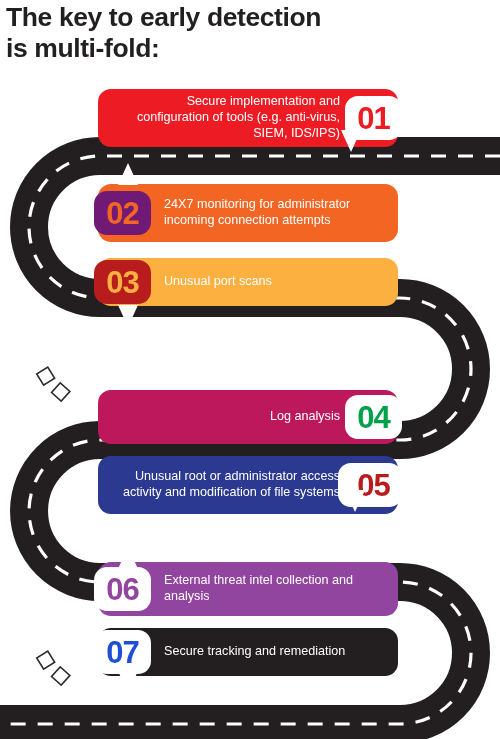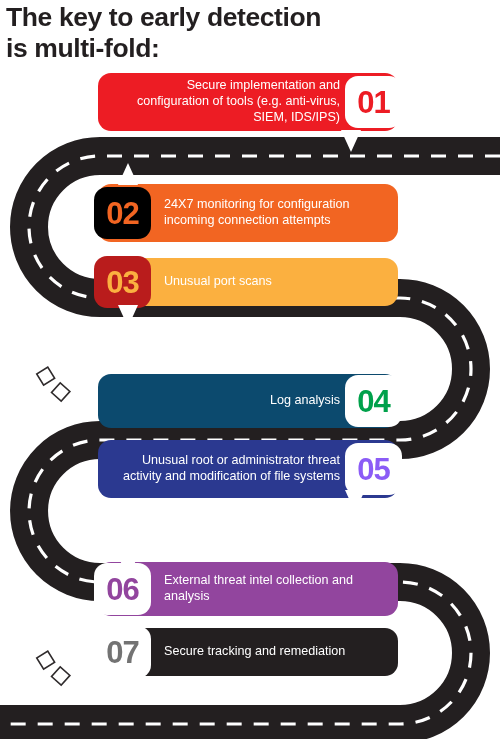--- a/index.html
+++ b/index.html
@@ -10,28 +10,28 @@
 
   .title{position:absolute;left:6px;top:2px;width:470px;z-index:5;
          font-size:26.5px;line-height:1.16;font-weight:bold;color:#231f20;
          letter-spacing:-0.4px;}
 
   .card{position:absolute;z-index:6;border-radius:13px;box-sizing:border-box;
         display:flex;align-items:center;}
   .card .txt{font-size:12.6px;line-height:1.25;color:#ffffff;flex:1;}
 
   
-  .card.badge-right{justify-content:flex-end;padding-right:58px;padding-left:14px;}
+  .card.badge-right{justify-content:flex-end;padding-right:58px;padding-left:14px;margin-top:16px;}
   .card.badge-right .txt{text-align:right;}
   
   .card.badge-left{justify-content:flex-start;padding-left:66px;padding-right:14px;}
   .card.badge-left .txt{text-align:left;}
 
   .badge{position:absolute;top:50%;transform:translateY(-50%);
-         width:57px;height:52px;border-radius:13px;background:#ffffff;
+         width:57px;height:44px;border-radius:13px;background:#ffffff;
          display:flex;align-items:center;justify-content:center;
          font-size:31px;font-weight:bold;letter-spacing:-1px;line-height:1;}
   .badge-right .badge{right:-4px;}
   .badge-left  .badge{left:-4px;}
 
   
   .pointer{position:absolute;z-index:7;width:0;height:0;}
   .pointer.down{border-left:10px solid transparent;border-right:10px solid transparent;
                 border-top:22px solid #ffffff;}
   .pointer.up{border-left:10px solid transparent;border-right:10px solid transparent;
@@ -93,40 +93,40 @@
 <div class="pointer down" style="left:345px;top:490px;"></div>
 <div class="pointer up" style="left:118px;top:547px;"></div>
 <div class="pointer down" style="left:118px;top:671px;"></div>
 
 <div class="card badge-right" style="left: 98px; top: 73px; width: 300px; height: 58px; background: rgb(237, 28, 36);">
   <span class="txt">Secure implementation and configuration of tools (e.g. anti-virus, SIEM, IDS/IPS)</span>
   <span class="badge" style="color: rgb(237, 28, 36); background: rgb(255, 255, 255);">01</span>
 </div>
 
 <div class="card badge-left" style="left: 98px; top: 184px; width: 300px; height: 58px; background: rgb(242, 101, 34);">
-  <span class="txt">24X7 monitoring for configuration incoming connection attempts</span>
-  <span class="badge" style="color: rgb(242, 101, 34); background: #000000;">02</span>
+  <span class="txt">24X7 monitoring for administrator incoming connection attempts</span>
+  <span class="badge" style="color: rgb(242, 101, 34); background: #701a75;">02</span>
 </div>
 
 <div class="card badge-left" style="left: 98px; top: 258px; width: 300px; height: 48px; background: rgb(251, 176, 64);">
   <span class="txt">Unusual port scans</span>
   <span class="badge" style="color: rgb(251, 176, 64); background: #b91c1c;">03</span>
 </div>
 
-<div class="card badge-right" style="left: 98px; top: 374px; width: 300px; height: 54px; background: #0c4a6e;">
+<div class="card badge-right" style="left: 98px; top: 374px; width: 300px; height: 54px; background: #be185d;">
   <span class="txt">Log analysis</span>
   <span class="badge" style="color: rgb(0, 161, 75); background: rgb(255, 255, 255);">04</span>
 </div>
 
 <div class="card badge-right" style="left: 98px; top: 440px; width: 300px; height: 58px; background: rgb(43, 57, 144);">
-  <span class="txt">Unusual root or administrator threat activity and modification of file systems</span>
-  <span class="badge" style="color: #8b5cf6; background: rgb(255, 255, 255);">05</span>
+  <span class="txt">Unusual root or administrator access activity and modification of file systems</span>
+  <span class="badge" style="color: #b91c1c; background: rgb(255, 255, 255); padding-left: 7px;">05</span>
 </div>
 
 <div class="card badge-left" style="left: 98px; top: 562px; width: 300px; height: 54px; background: rgb(146, 69, 158);">
   <span class="txt">External threat intel collection and analysis</span>
   <span class="badge" style="color: rgb(146, 69, 158); background: rgb(255, 255, 255);">06</span>
 </div>
 
 <div class="card badge-left" style="left: 98px; top: 628px; width: 300px; height: 48px; background: rgb(35, 31, 32);">
   <span class="txt">Secure tracking and remediation</span>
-  <span class="badge" style="color: #737373; background: rgb(255, 255, 255);">07</span>
+  <span class="badge" style="color: #1d4ed8; background: rgb(255, 255, 255);">07</span>
 </div>
 
 </body></html>

